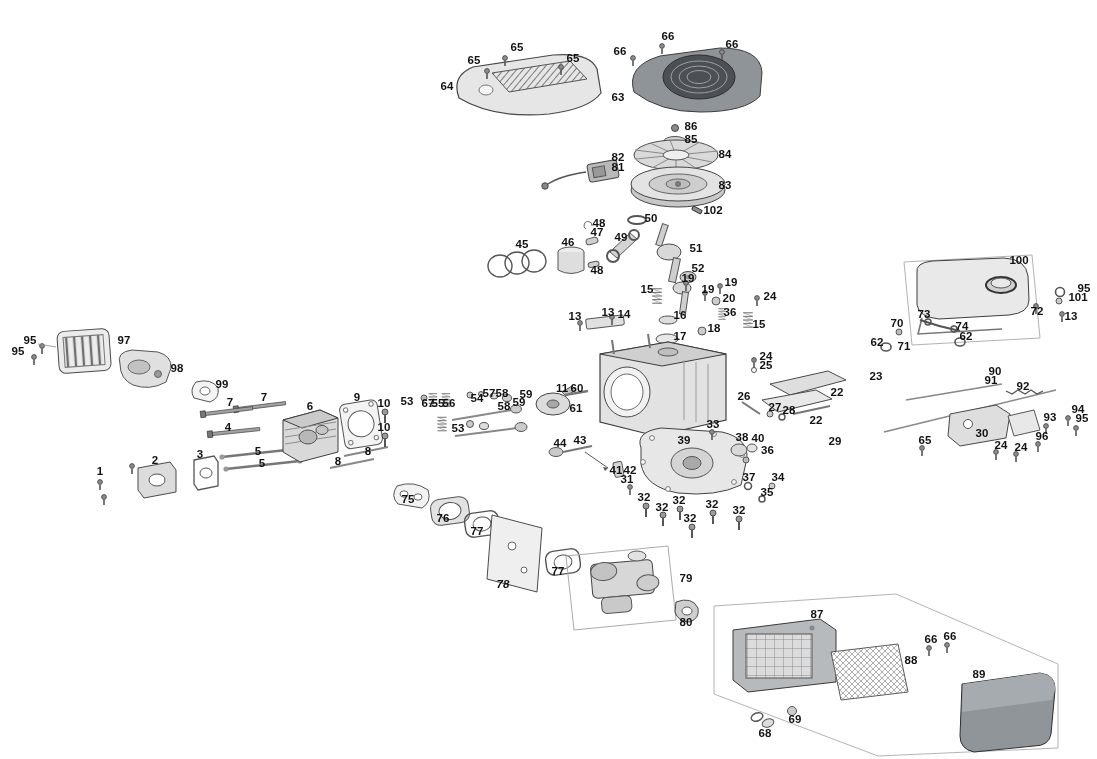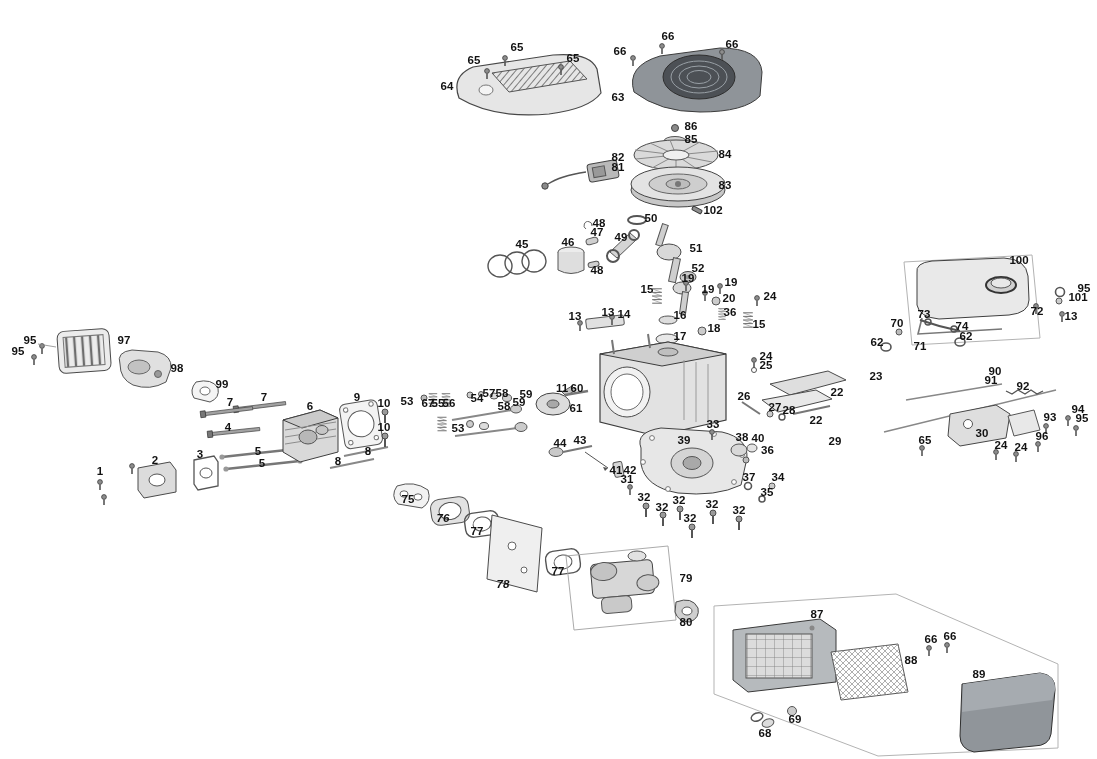--- a/index.html
+++ b/index.html
@@ -474,21 +474,21 @@
       <span class="part-label" style="left: 714px; top: 329px;">18</span>
       <span class="part-label" style="left: 759px; top: 325px;">15</span>
       <span class="part-label" style="left: 680px; top: 337px;">17</span>
       <span class="part-label" style="left: 1037px; top: 312px;">72</span>
       <span class="part-label" style="left: 1071px; top: 317px;">13</span>
       <span class="part-label" style="left: 924px; top: 315px;">73</span>
       <span class="part-label" style="left: 897px; top: 324px;">70</span>
       <span class="part-label" style="left: 962px; top: 327px;">74</span>
       <span class="part-label" style="left: 877px; top: 343px;">62</span>
       <span class="part-label" style="left: 966px; top: 337px;">62</span>
-      <span class="part-label" style="left: 904px; top: 347px; margin-left: 16px;">71</span>
+      <span class="part-label" style="left: 904px; top: 347px;">71</span>
       <span class="part-label" style="left: 30px; top: 341px;">95</span>
       <span class="part-label" style="left: 18px; top: 352px;">95</span>
       <span class="part-label" style="left: 124px; top: 341px;">97</span>
       <span class="part-label" style="left: 766px; top: 357px;">24</span>
       <span class="part-label" style="left: 766px; top: 366px;">25</span>
       <span class="part-label" style="left: 177px; top: 369px;">98</span>
       <span class="part-label" style="left: 876px; top: 377px;">23</span>
       <span class="part-label" style="left: 222px; top: 385px;">99</span>
       <span class="part-label" style="left: 837px; top: 393px;">22</span>
       <span class="part-label" style="left: 995px; top: 372px;">90</span>
@@ -548,21 +548,21 @@
       <span class="part-label" style="left: 749px; top: 478px;">37</span>
       <span class="part-label" style="left: 778px; top: 478px;">34</span>
       <span class="part-label" style="left: 767px; top: 493px;">35</span>
       <span class="part-label" style="left: 408px; top: 500px;">75</span>
       <span class="part-label" style="left: 644px; top: 498px;">32</span>
       <span class="part-label" style="left: 679px; top: 501px;">32</span>
       <span class="part-label" style="left: 712px; top: 505px;">32</span>
       <span class="part-label" style="left: 662px; top: 508px;">32</span>
       <span class="part-label" style="left: 739px; top: 511px;">32</span>
       <span class="part-label" style="left: 690px; top: 519px;">32</span>
-      <span class="part-label" style="left: 443px; top: 519px; font-style: italic;">76</span>
+      <span class="part-label" style="left: 443px; top: 519px;">76</span>
       <span class="part-label" style="left: 477px; top: 532px;">77</span>
       <span class="part-label" style="left: 558px; top: 572px;">77</span>
       <span class="part-label" style="left: 503px; top: 585px; font-style: italic;">78</span>
       <span class="part-label" style="left: 686px; top: 579px;">79</span>
       <span class="part-label" style="left: 686px; top: 623px;">80</span>
       <span class="part-label" style="left: 817px; top: 615px;">87</span>
       <span class="part-label" style="left: 931px; top: 640px;">66</span>
       <span class="part-label" style="left: 950px; top: 637px;">66</span>
       <span class="part-label" style="left: 911px; top: 661px;">88</span>
       <span class="part-label" style="left: 979px; top: 675px;">89</span>

